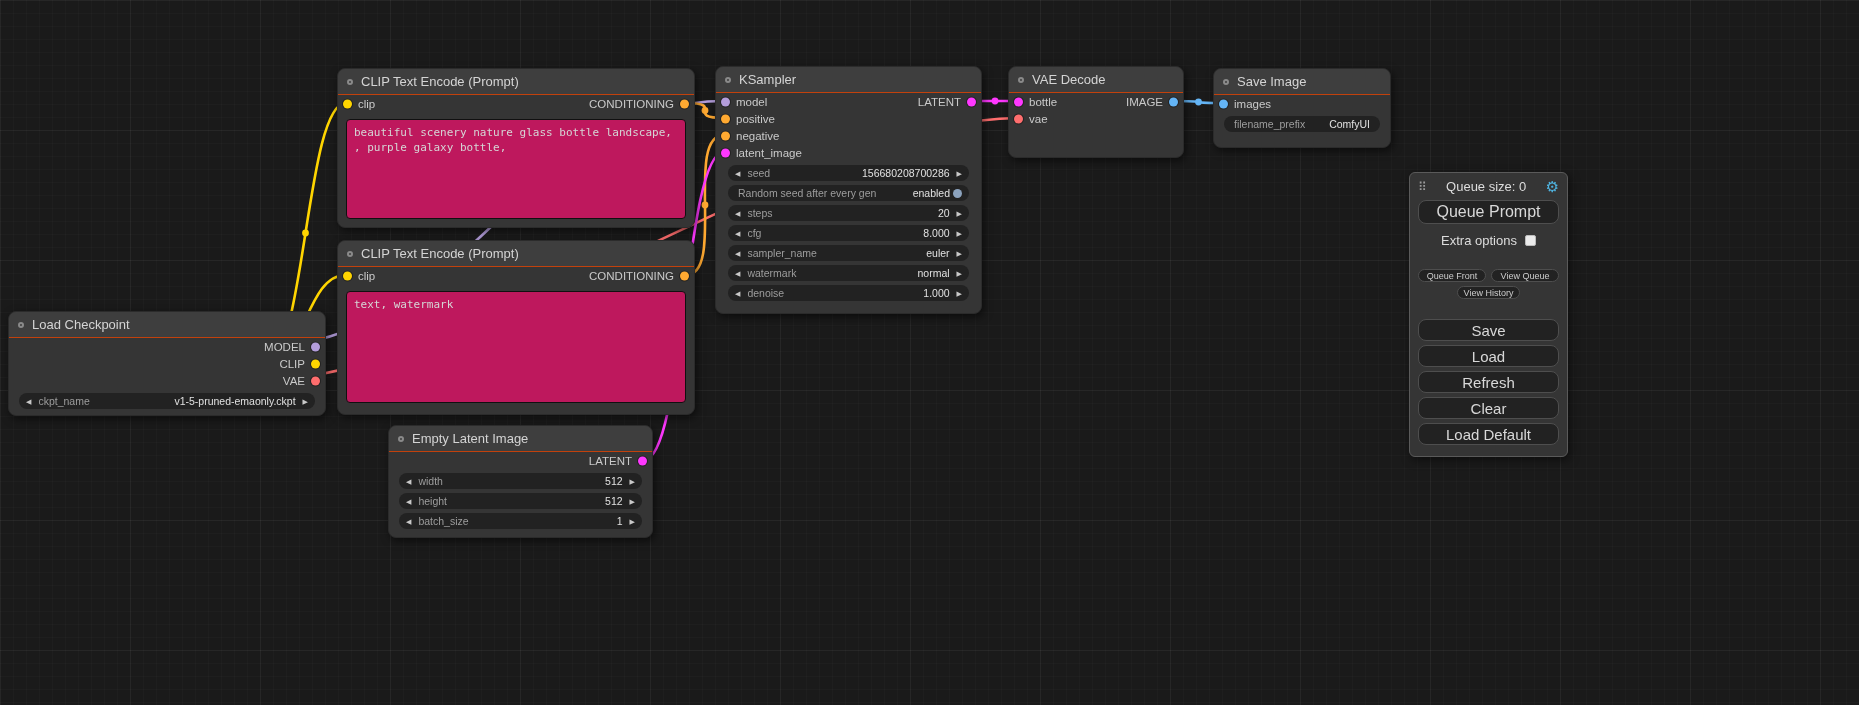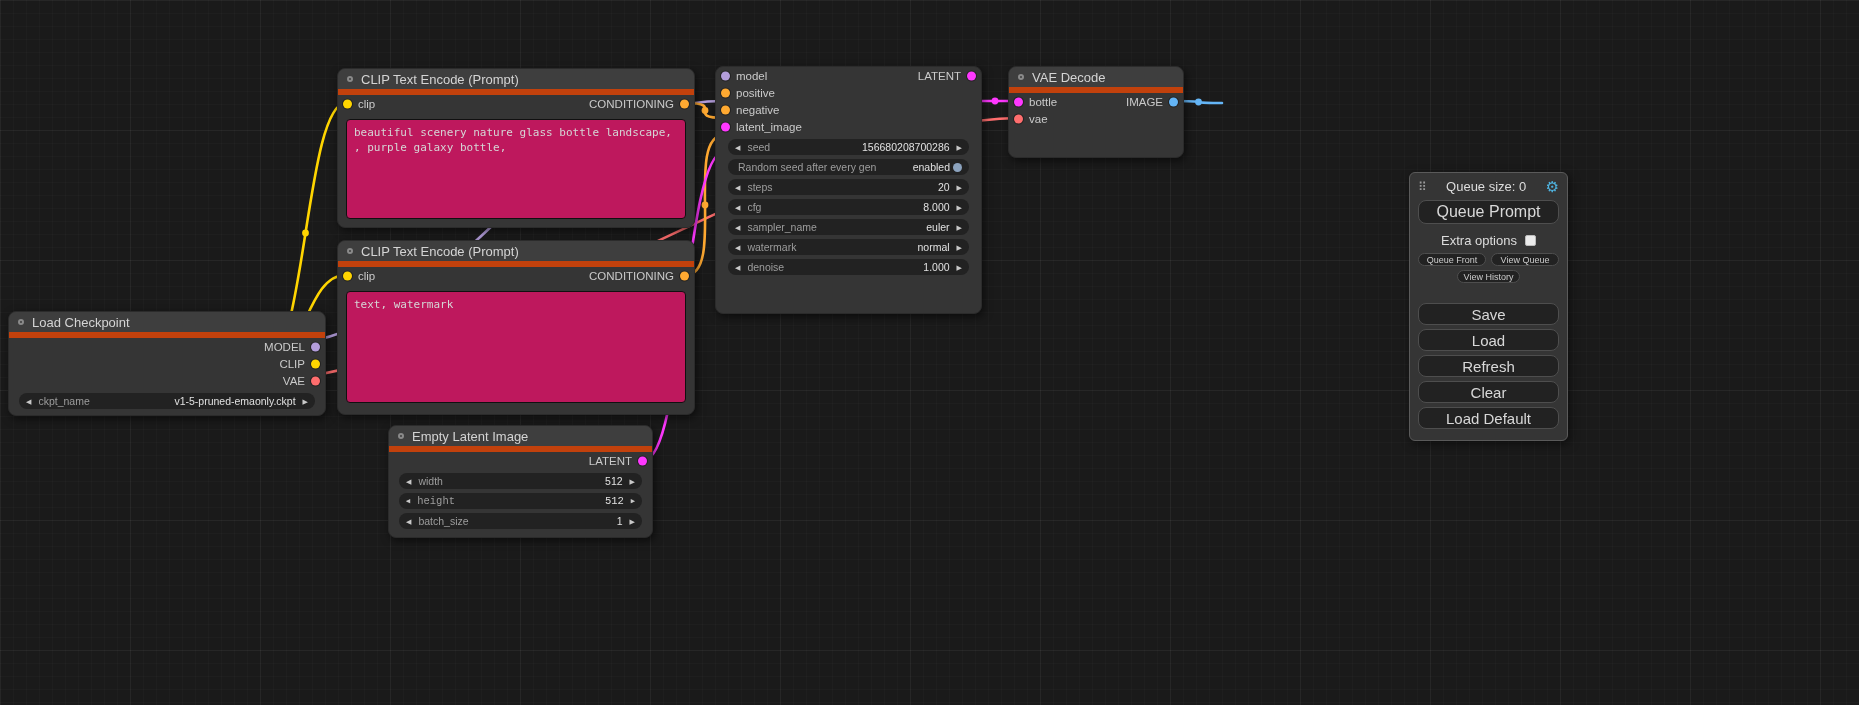--- a/index.html
+++ b/index.html
@@ -19,21 +19,21 @@
 
   #wires { position:absolute; left:0; top:0; z-index:1; }
 
   .node {
     position:absolute; z-index:2; background:#353535;
     border:1px solid #2b2b2b; border-radius:8px;
     box-shadow:2px 3px 9px rgba(0,0,0,.55);
   }
   .node-title {
     height:26px; display:flex; align-items:center; gap:8px; padding:0 9px;
-    background:#3e3e3e; border-radius:7px 7px 0 0; border-bottom:6px solid #c2410c;
+    background:#3e3e3e; border-radius:7px 7px 0 0; border-bottom:1px solid #c2410c;
   }
   .status-dot {
     width:6px; height:6px; border-radius:50%;
     border:2.5px solid #8a8a8a; background:transparent; flex:0 0 auto;
   }
   .title-text { font-size:13px; color:#d4d4d4; white-space:nowrap; }
 
   .slot-row { position:relative; height:17px; display:flex; align-items:center; }
   .dot {
     position:absolute; top:50%; transform:translateY(-50%);
@@ -78,21 +78,21 @@
   .btn {
     display:block; width:100%; background:#222; border:1px solid #4e4e4e;
     color:#d8d8d8; border-radius:8px;
   }
   .btn-queue  { height:24px; font-size:16px; margin-bottom:7px; }
   .btn-action { height:22px; font-size:15px; margin-bottom:4px; }
   .btn-action.first { margin-top:20px; }
 
   .extra-row {
     display:flex; align-items:center; justify-content:center; gap:8px;
-    height:18px; color:#dddddd; font-size:13px; margin-bottom:4px;
+    height:18px; color:#dddddd; font-size:13px; margin-bottom:20px;
   }
   .checkbox { width:11px; height:11px; background:#eaeaea; border-radius:2px; border:1px solid #bbb; }
 
   .small-row { display:flex; gap:5px; margin-bottom:4px; }
   .small-row.center { justify-content:center; }
   .btn-small {
     flex:1; height:13px; font-size:9px; background:#222;
     border:1px solid #4e4e4e; color:#cccccc; border-radius:7px; padding:0 6px;
   }
   .btn-small.solo { flex:0 0 auto; }
@@ -184,35 +184,39 @@
     <div class="slot-row">
       <span class="out-label">LATENT</span>
       <span class="dot out" style="background: rgb(255, 56, 255);"></span>
     </div>
     <div class="widget" style="margin:4px 10px 0;">
       <span class="arrow">◀</span>
       <span class="wlabel">width</span>
       <span class="wvalue">512</span>
       <span class="arrow">▶</span>
     </div>
-    <div class="widget" style="margin:4px 10px 0;font-family:Liberation Mono, monospace;">
+    <div class="widget" style="margin:4px 10px 0;">
       <span class="arrow">◀</span>
       <span class="wlabel">height</span>
       <span class="wvalue">512</span>
       <span class="arrow">▶</span>
     </div>
     <div class="widget" style="margin:4px 10px 0;">
       <span class="arrow">◀</span>
       <span class="wlabel">batch_size</span>
       <span class="wvalue">1</span>
       <span class="arrow">▶</span>
     </div>
   </div>
 
   <div class="node" style="left:715px; top:66px; width:267px; height:248px;">
+    <div class="node-title">
+      <span class="status-dot"></span>
+      <span class="title-text">KSampler</span>
+    </div>
     <div class="slot-row">
       <span class="dot in" style="background: rgb(179, 157, 219);"></span>
       <span class="in-label">model</span>
       <span class="out-label">LATENT</span>
       <span class="dot out" style="background: rgb(255, 56, 255);"></span>
     </div>
     <div class="slot-row">
       <span class="dot in" style="background: rgb(255, 169, 49);"></span>
       <span class="in-label">positive</span>
     </div>
@@ -277,20 +281,34 @@
       <span class="in-label">bottle</span>
       <span class="out-label">IMAGE</span>
       <span class="dot out" style="background: rgb(100, 181, 246);"></span>
     </div>
     <div class="slot-row">
       <span class="dot in" style="background: rgb(255, 110, 110);"></span>
       <span class="in-label">vae</span>
     </div>
   </div>
 
+  <div class="node" style="left:1213px; top:68px; width:178px; height:80px;">
+    <div class="node-title">
+      <span class="status-dot"></span>
+      <span class="title-text">Save Image</span>
+    </div>
+    <div class="slot-row">
+      <span class="dot in" style="background: rgb(100, 181, 246);"></span>
+      <span class="in-label">images</span>
+    </div>
+    <div class="widget no-arrows" style="margin:4px 10px 0;">
+      <span class="wlabel">filename_prefix</span>
+      <span class="wvalue">ComfyUI</span>
+    </div>
+  </div>
 
   <div class="menu">
     <div class="menu-header">
       <span class="drag-handle">⠿</span>
       <span class="queue-size">Queue size: 0</span>
       <span class="gear" style="color: rgb(79, 179, 223);">⚙</span>
     </div>
     <button class="btn btn-queue">Queue Prompt</button>
     <div class="extra-row">
       <span>Extra options</span>

